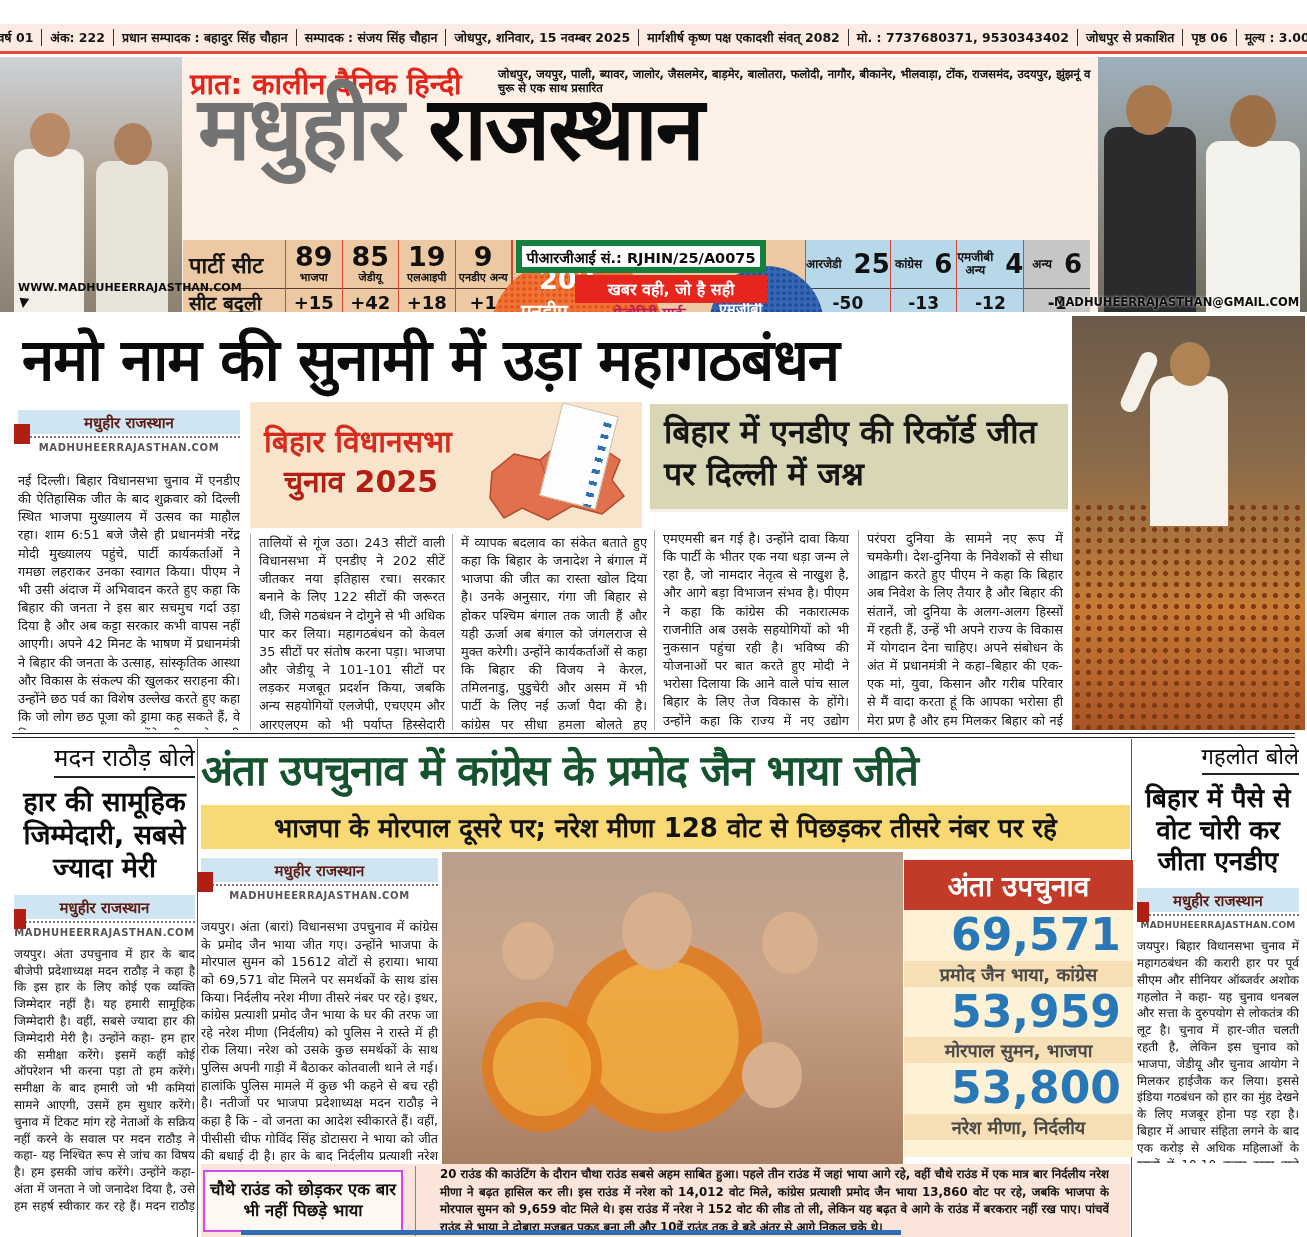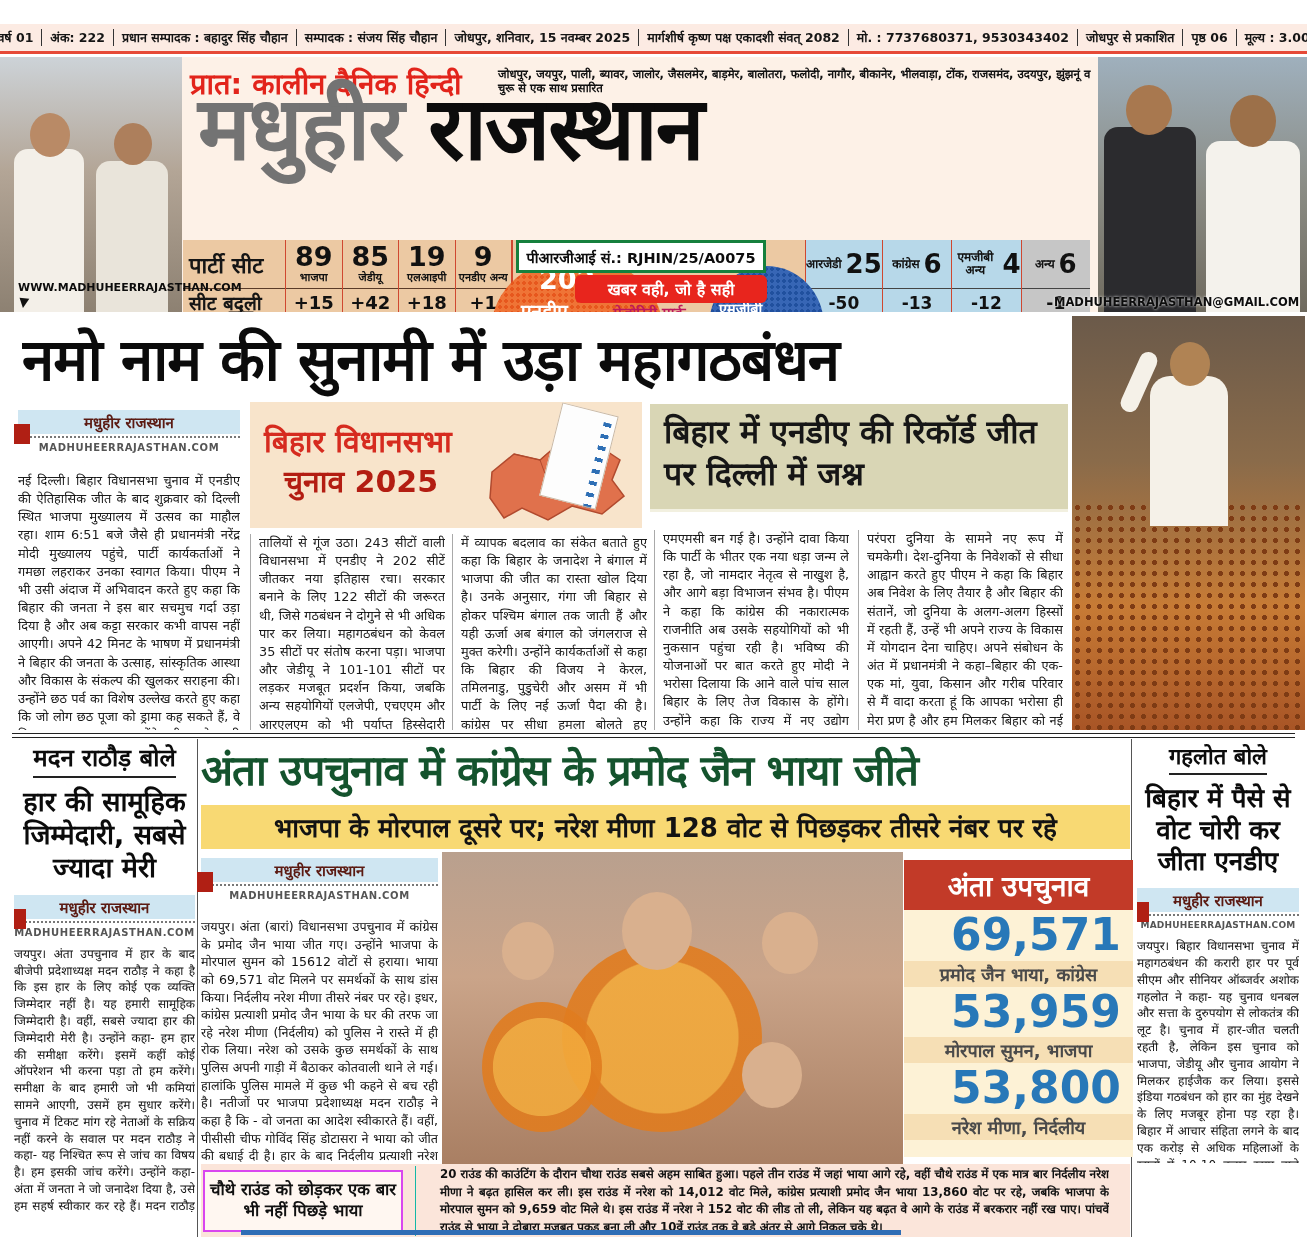--- a/index.html
+++ b/index.html
@@ -43,34 +43,34 @@
   .pcol .seats { font-size:27px; font-weight:800; line-height:0.95; }
   .pcol .pname { font-size:11px; font-weight:800; }
   .pcol .chg { height:28px; font-size:18px; font-weight:800; border-top:1.5px solid #5a3b28; display:flex; align-items:center; justify-content:center; }
   .pcol .shr { height:24px; font-size:15px; font-weight:800; display:flex; align-items:center; justify-content:center; }
   .cinfo { position:relative; width:292px; }
   .dotball { position:absolute; border-radius:50%; }
   .nda-ball { left:-22px; top:16px; width:172px; height:150px;
               background-image:radial-gradient(#e7571d 1.6px, rgba(231,87,29,0) 1.7px); background-size:6px 6px; background-color:#ef7436; }
   .mgb-ball { left:196px; top:26px; width:115px; height:120px;
               background-image:radial-gradient(#20509e 1.6px, rgba(32,80,158,0) 1.7px); background-size:6px 6px; background-color:#3766b5; }
-  .prgi { position:absolute; left:3px; top:0; width:250px; height:33px; background:#fff; border:3px solid #15803d;
+  .prgi { position:absolute; left:3px; top:0; width:250px; height:33px; background:#fff; border:6px solid #15803d;
           font-size:14.5px; font-weight:800; color:#0c0c0c; display:flex; align-items:center; justify-content:center; z-index:4; }
   .slogan { position:absolute; left:62px; top:35px; width:192px; height:28px; background:#e8251d; color:#fff;
-            font-size:16px; font-weight:800; display:flex; align-items:center; justify-content:center; z-index:4;border-radius:6px; }
+            font-size:16px; font-weight:800; display:flex; align-items:center; justify-content:center; z-index:4; }
   .n202 { position:absolute; left:26px; top:24px; font-size:27px; font-weight:800; color:#fff; z-index:3; }
   .ndalbl { position:absolute; left:8px; top:58px; font-size:19px; font-weight:800; color:#fff; z-index:3; }
   .majlbl { position:absolute; left:100px; top:62px; font-size:14.5px; font-weight:800; color:#be185d; z-index:3; }
   .majnum { position:absolute; left:108px; top:64px; font-size:35px; font-weight:800; color:#3a3a3a; z-index:3; padding-top:16px; }
   .mgblbl { position:absolute; left:206px; top:58px; font-size:14.5px; font-weight:800; color:#fff; z-index:3; }
   .mgbnum { position:absolute; left:212px; top:74px; font-size:28px; font-weight:800; color:#fff; z-index:3; }
   .tright { width:285px; display:flex; }
   .rcol { flex:1; display:flex; flex-direction:column; text-align:center; border-left:1.5px solid #cf4830; background:#b7d8e9; }
   .rcol.gray { background:#c6c6c6; }
-  .rcol .hrow { height:48px; display:flex; align-items:center; justify-content:center; gap:4px; }
+  .rcol .hrow { height:48px; display:flex; align-items:center; justify-content:center; gap:12px; }
   .rcol .rname { font-size:12px; font-weight:800; line-height:1.05; }
   .rcol .rseats { font-size:26px; font-weight:800; }
   .rcol .chg { height:28px; font-size:17px; font-weight:800; border-top:1.5px solid #444; display:flex; align-items:center; justify-content:center; }
   .rcol .shr { height:24px; font-size:15px; font-weight:800; display:flex; align-items:center; justify-content:center; }
 
   
   .byline { position:relative; }
   .bl-bar { background:#cfe6f2; text-align:center; padding:2px 0; font-size:15px; font-weight:800; color:#5b1a12; }
   .bl-dots { border-top:2px dotted #777; margin-top:2px; }
   .bl-site { text-align:center; font-size:10px; font-weight:bold; color:#555; letter-spacing:0.6px; padding-top:4px; }
@@ -100,21 +100,21 @@
             font-size:32px; font-weight:800; line-height:1.3; color:#161616; border-bottom:3px solid #f2f0e0; }
 
   .sec-divider { position:absolute; left:12px; top:733px; width:1283px; height:5px; border-top:1.5px solid #222; border-bottom:1.5px solid #222; }
 
   
   .vrule { position:absolute; width:0; border-left:1.5px solid #555; }
   .vr1 { left:197px; top:739px; height:498px; }
   .vr2 { left:1131px; top:739px; height:498px; }
 
   .rcolumn { position:absolute; }
-  .kicker { font-weight:700; text-align:center; color:#0c0c0c; }
+  .kicker { font-weight:400; text-align:right; color:#0c0c0c; }
   .kicker .ul { display:inline-block; border-bottom:2.5px solid #222; padding-bottom:3px; }
   .sidehl { font-weight:800; text-align:center; color:#0b0b0b; line-height:1.22; }
 
   .rathore { left:14px; top:740px; width:181px; height:497px; overflow:hidden; }
   .rathore .kicker { font-size:24px; }
   .rathore .sidehl { font-size:27px; margin-top:8px; }
   .rathore .byline { margin-top:10px; }
   .rathore .body { margin-top:8px; font-size:12px; line-height:1.4; text-align:justify; height:266px; overflow:hidden; }
 
   .center-mid { position:absolute; left:201px; top:740px; width:929px; height:497px; }

